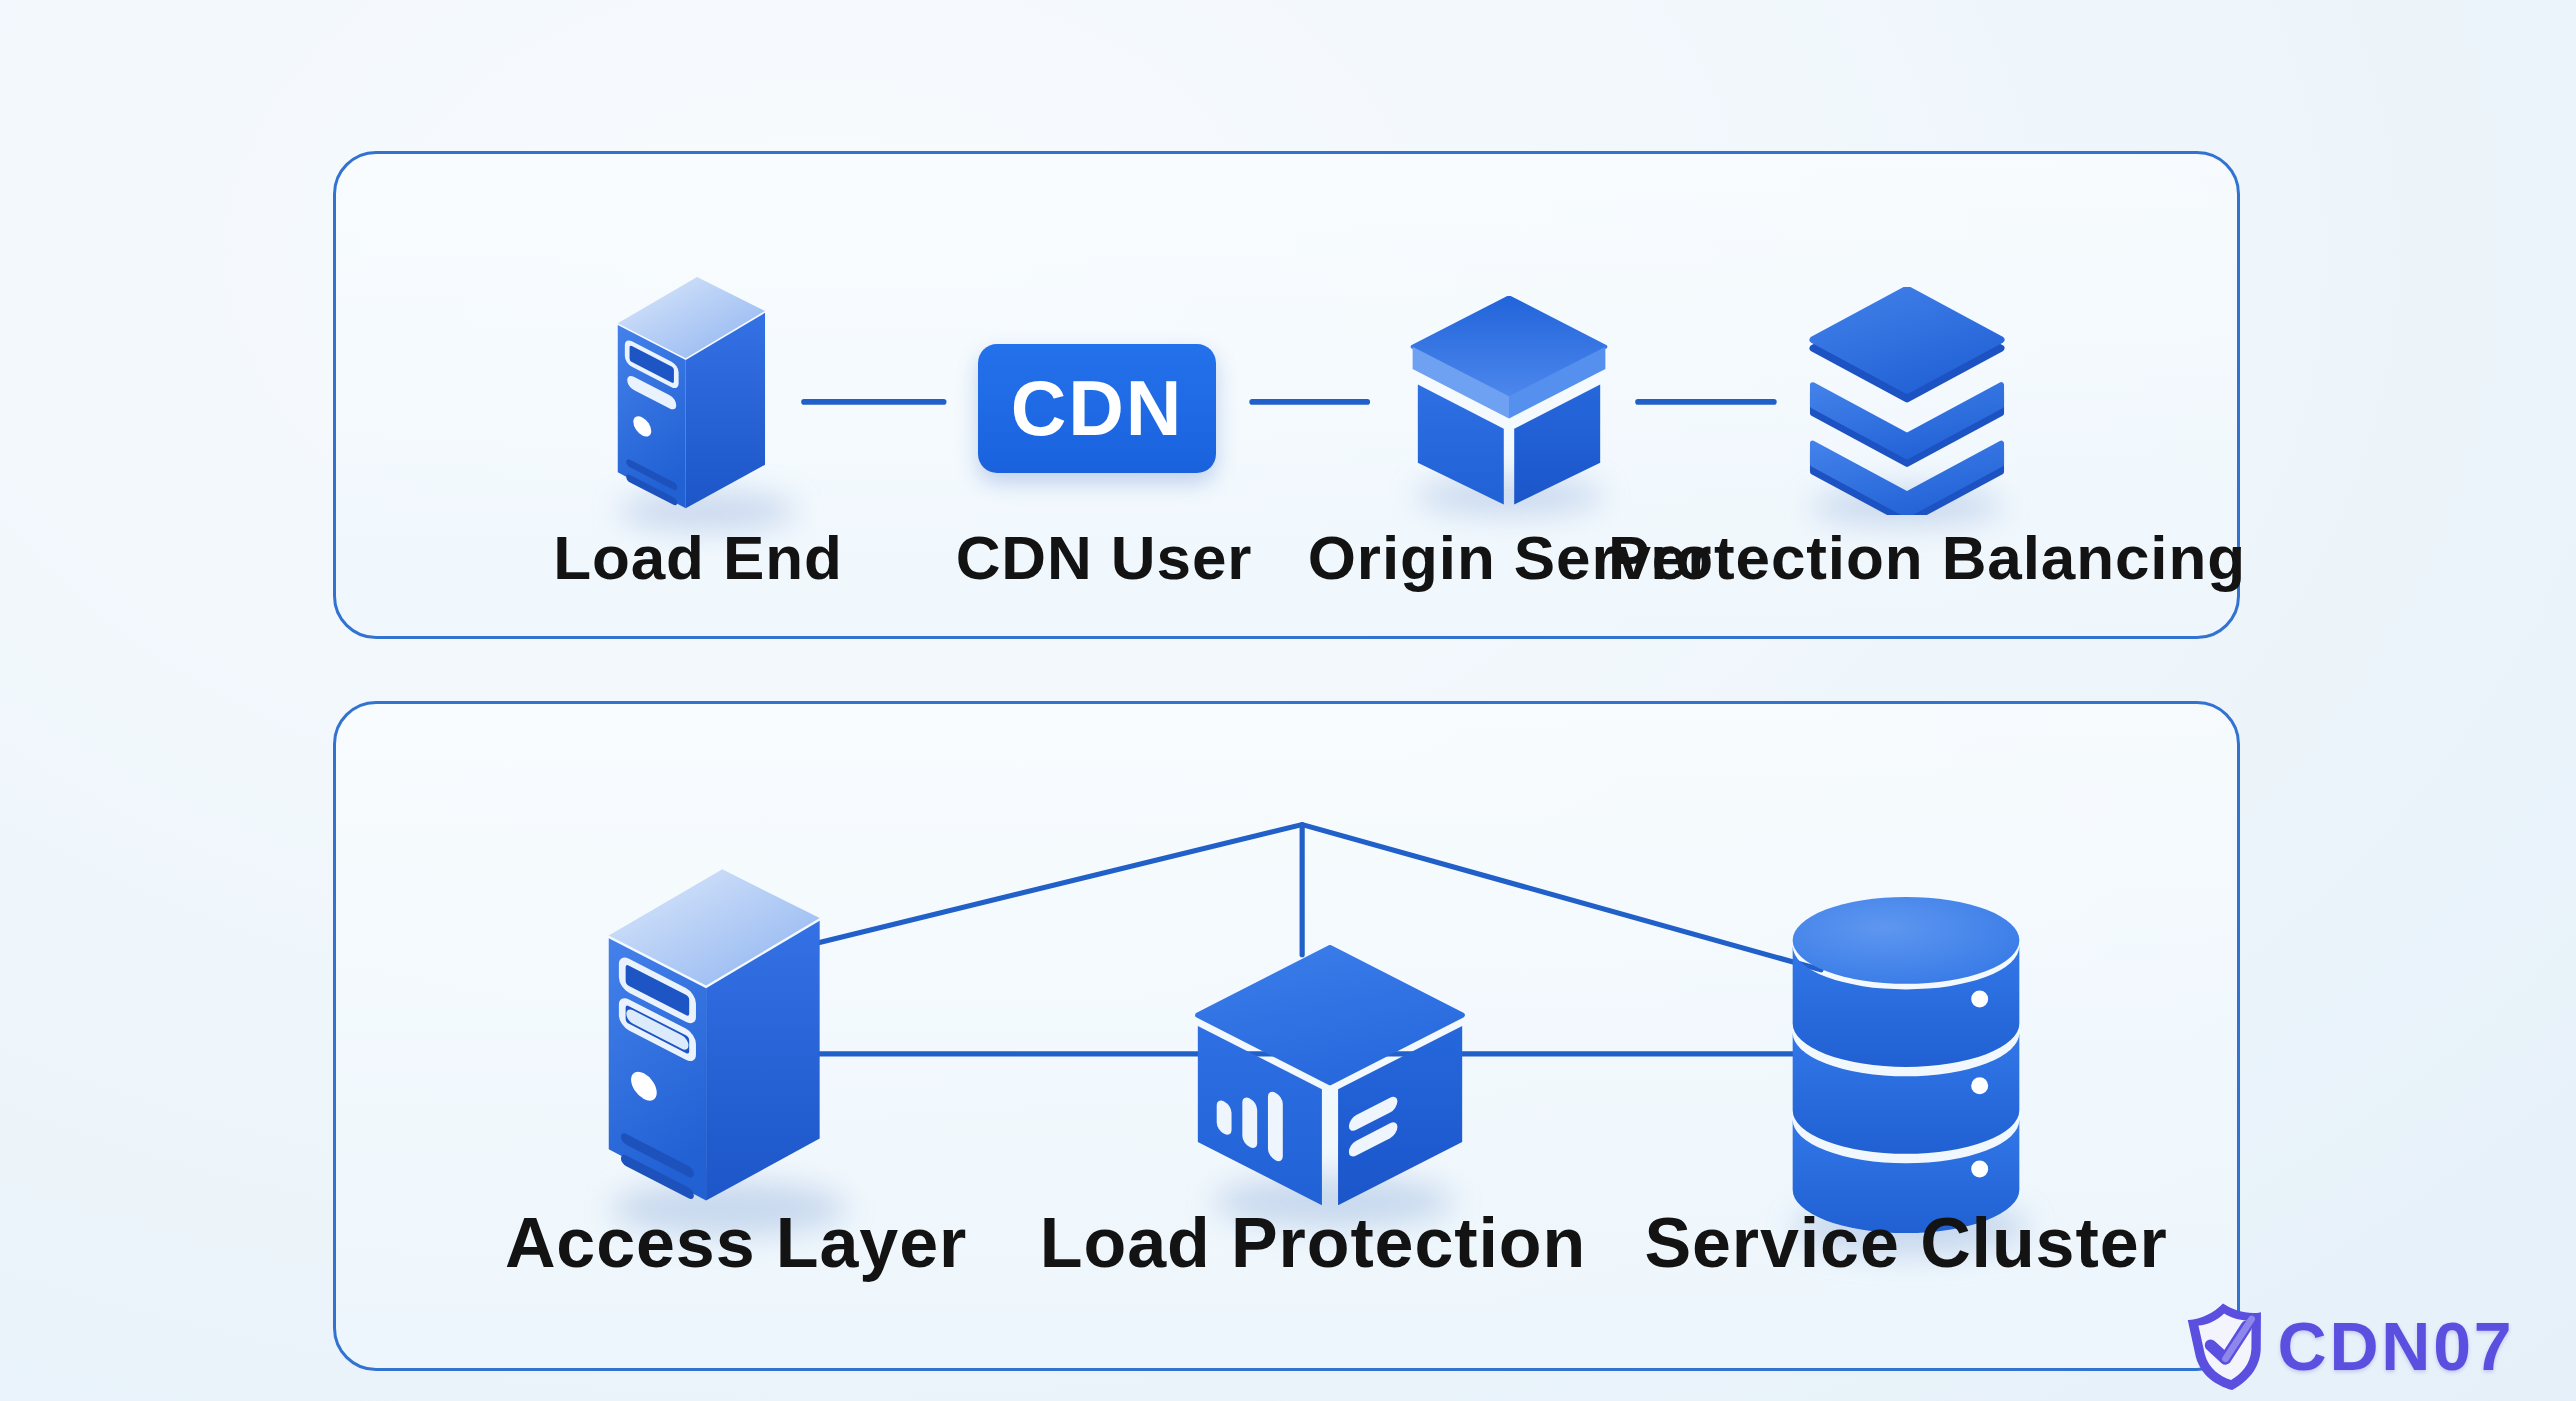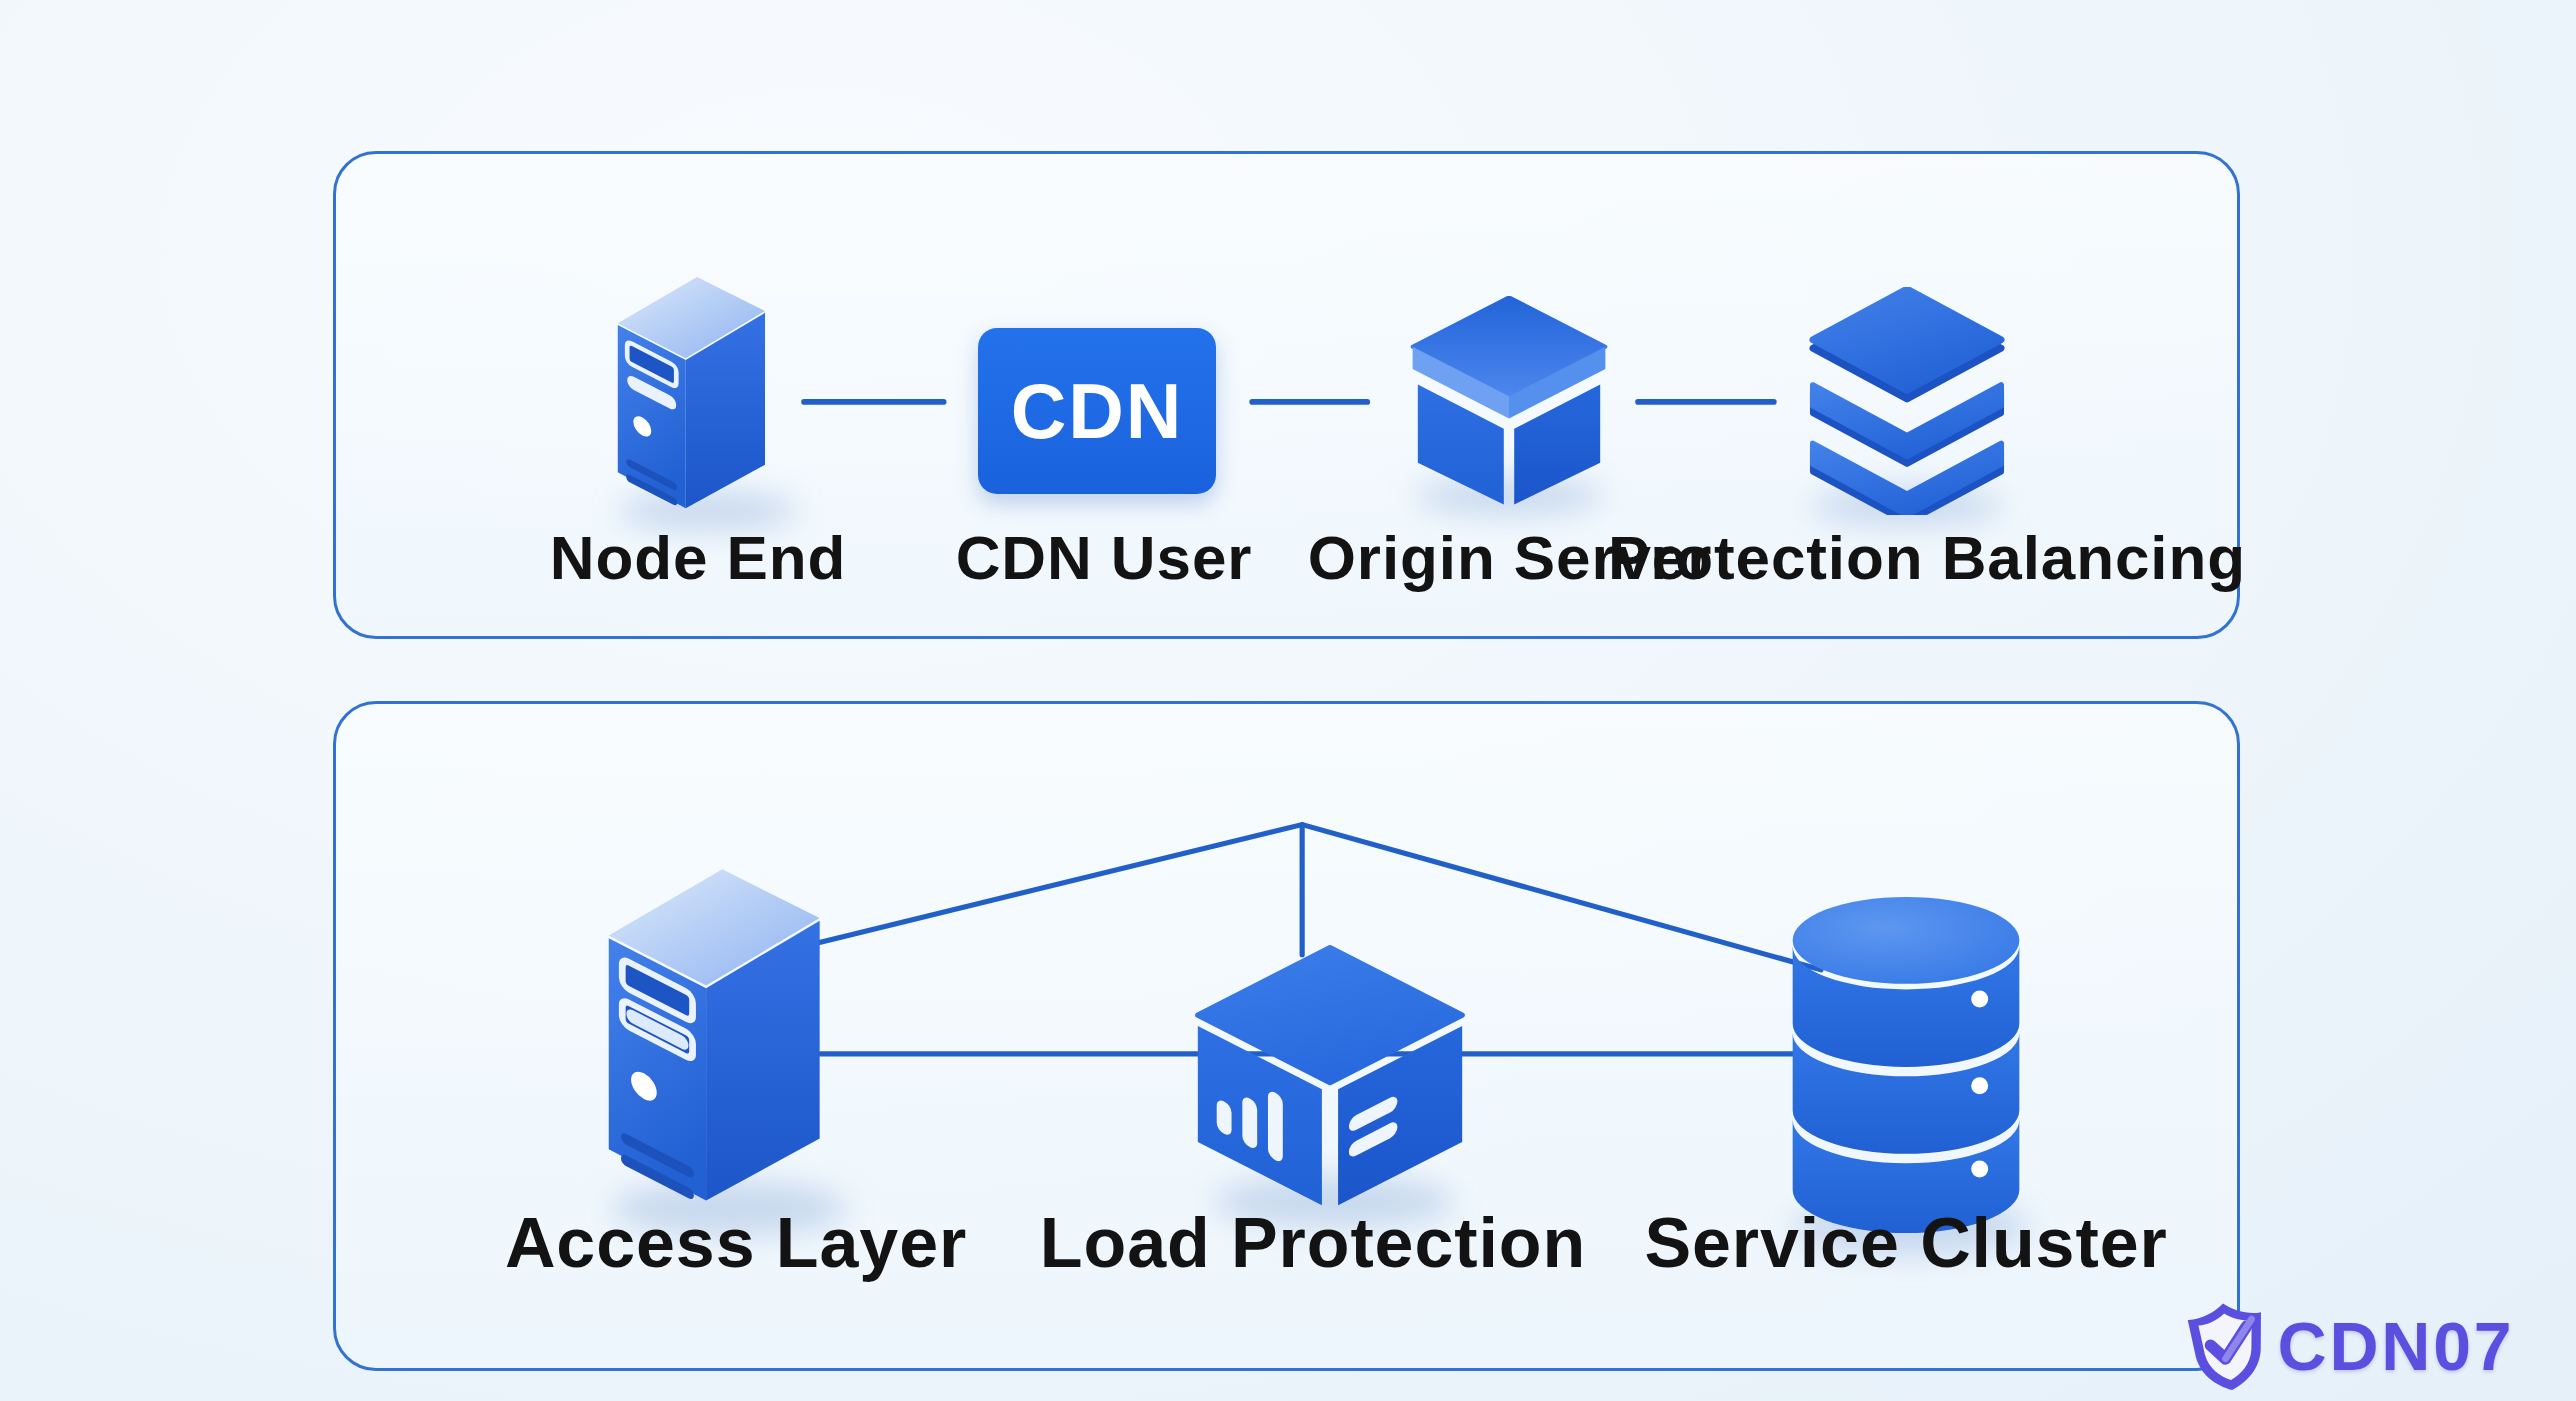--- a/index.html
+++ b/index.html
@@ -30,21 +30,21 @@
     transform:translateX(-50%);
     white-space:nowrap;
     color:#131313;
     font-weight:600;
     letter-spacing:0.9px;
   }
   .node-label.toprow{top:525px;font-size:62px;line-height:66px;}
   .node-label.bottomrow{top:1206px;font-size:70px;line-height:75px;}
   .cdn-badge{
     position:absolute;
-    left:978px;top:328px;width:238px;height:166px;
+    left:978px;top:344px;width:238px;height:129px;
     background:linear-gradient(180deg,#2471ec,#1a62dd);
     border-radius:19px;
     display:flex;align-items:center;justify-content:center;
     color:#ffffff;font-weight:800;font-size:77px;letter-spacing:1.9px;
     box-shadow:0 9.4px 21px rgba(40,90,190,.25);
   }
   .shadow{
     position:absolute;
     border-radius:50%;
     background:rgba(110,145,205,.30);
@@ -141,21 +141,21 @@
     <path d="M4,52 L76,89 L76,246 L4,208 Z" fill="url(#gTowerLeft)"></path>
     <path d="M76,89 L160,39 L160,200 L76,246 Z" fill="url(#gTowerRight)"></path>
     <g transform="translate(4,52) skewY(27.2)">
       <rect x="10" y="12" width="52" height="22" rx="5" fill="#1d56c4" stroke="#eaf2fd" stroke-width="5"></rect>
       <rect x="10" y="46" width="52" height="14" rx="7" fill="#eaf2fd"></rect>
       <circle cx="26" cy="94" r="9.5" fill="#ffffff"></circle>
       <rect x="9" y="136" width="54" height="8" rx="4" fill="#1d52bc"></rect>
       <rect x="9" y="152" width="54" height="8" rx="4" fill="#1d52bc"></rect>
     </g>
   </svg>
-  <div class="node-label toprow" style="left:698px">Node End</div>
+  <div class="node-label toprow" style="left:698px">Load End</div>
 
   <div class="cdn-badge">
     <span>CDN</span>
   </div>
   <div class="node-label toprow" style="left:1104px">CDN User</div>
 
   <svg class="icon" style="left:1410px;top:296px" width="198" height="211" viewBox="0 0 152 162">
     <path d="M76,1 L150,39 L76,77 L2,39 Z" fill="url(#gLidTop)" stroke="url(#gLidTop)" stroke-width="3" stroke-linejoin="round"></path>
     <path d="M2,39 L76,77 L76,94 L2,56 Z" fill="#6ea1f1"></path>
     <path d="M76,77 L150,39 L150,56 L76,94 Z" fill="#5590ee"></path>

